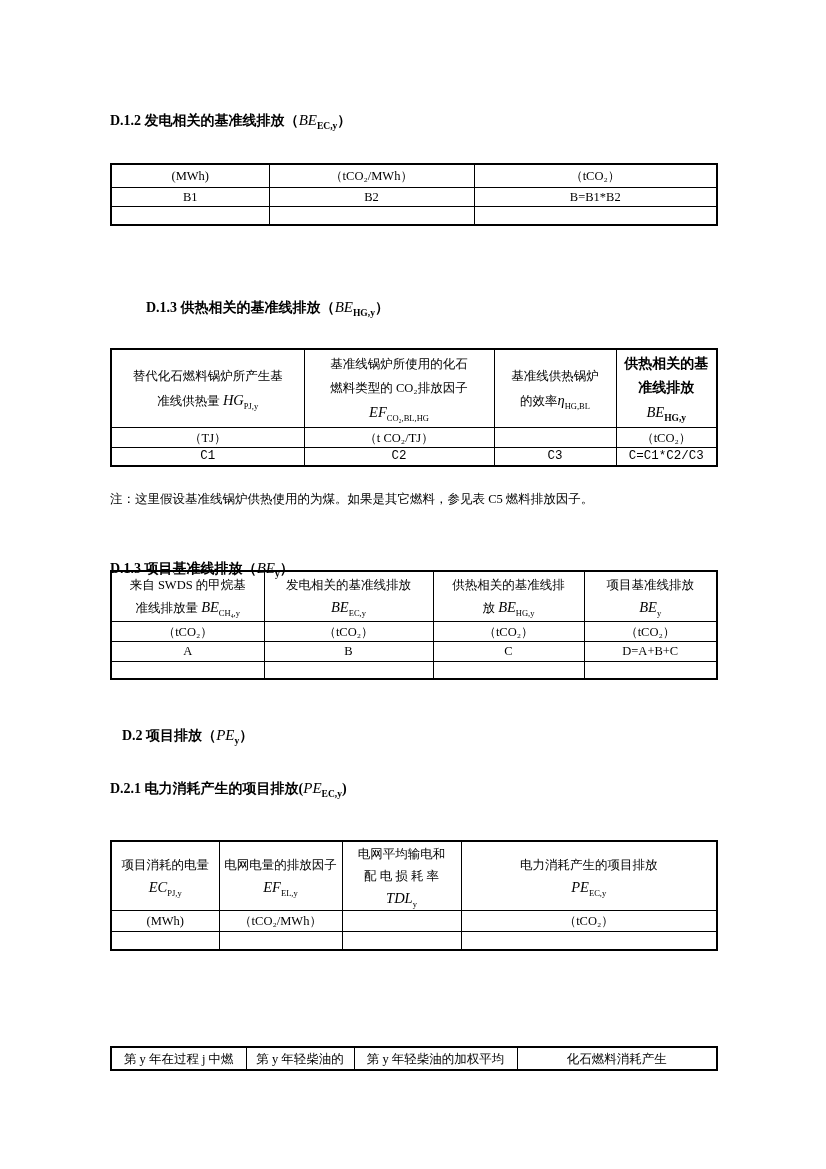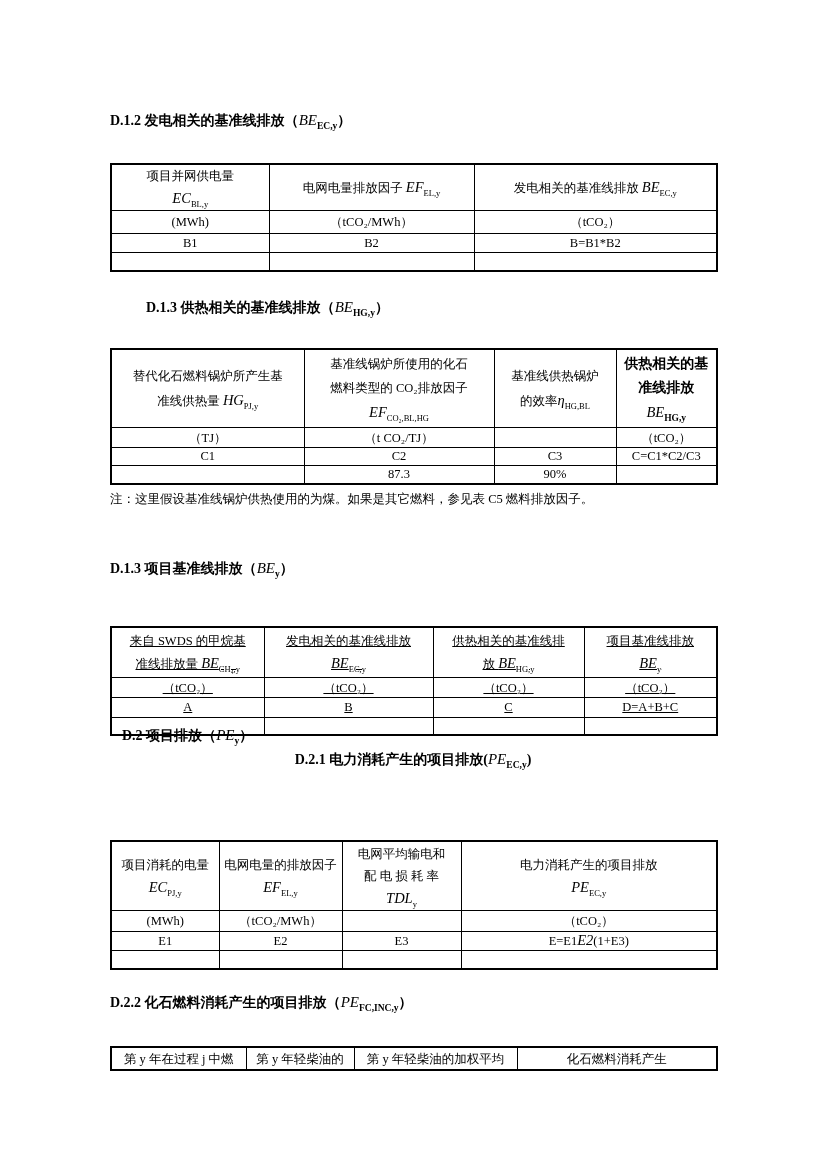--- a/index.html
+++ b/index.html
@@ -34,21 +34,21 @@
   td.al{text-align:left;padding-left:5px;}
   td.bzh{font-weight:700;font-size:14px;}
   td.bzh .v{font-weight:400;}
   
   #t1 .rh td{height:45px;line-height:22px;}
   #t1 .ru td{height:22px;line-height:14px;}
   #t1 .rv td{height:18px;line-height:13px;}
   #t1 .re td{height:17px;}
   #t2 .rh td{height:77px;line-height:24px;}
   #t2 .ru td{height:19px;line-height:14px;margin-top:46px;}
-  #t2 .rv td{height:17px;line-height:13px;}
+  #t2 .rv td{height:17px;line-height:13px;font-family:Liberation Mono, monospace;}
   #t2 .r2 td{height:17px;line-height:13px;}
   #t3 .rh td{height:49px;line-height:22px;}
   #t3 .ru td{height:19px;line-height:14px;}
   #t3 .rv td{height:19px;line-height:13px;}
   #t3 .re td{height:16px;}
   #t4 .rh td{height:68px;line-height:22px;}
   #t4 .ru td{height:20px;line-height:14px;}
   #t4 .rv td{height:18px;line-height:13px;}
   #t4 .re td{height:17px;}
   #t5 .r1 td{height:21px;line-height:14px;}
@@ -64,25 +64,20 @@
 
   <div class="content-block heading" style="top:110px;">D.1.2 发电相关的基准线排放（<i class="v">BE</i><sub>EC,y</sub>）</div>
 
   <table class="doc content-block" id="t1" style="top:163px;">
     <colgroup>
         <col style="width:158px">
         <col style="width:205px">
         <col style="width:243px">
       </colgroup>
     <tbody>
-        <tr class="rh">
-      <td>项目并网供电量<br><i class="v">EC</i><sub>BL,y</sub></td>
-      <td>电网电量排放因子 <i class="v">EF</i><sub>EL,y</sub></td>
-      <td>发电相关的基准线排放 <i class="v">BE</i><sub>EC,y</sub></td>
-    </tr>
     <tr class="ru">
       <td>(MWh)</td>
       <td>（tCO₂/MWh）</td>
       <td>（tCO₂）</td>
     </tr>
     <tr class="rv">
       <td>B1</td>
       <td>B2</td>
       <td>B=B1*B2</td>
     </tr>
@@ -115,34 +110,28 @@
       <td>（t CO₂/TJ）</td>
       <td></td>
       <td>（tCO₂）</td>
     </tr>
     <tr class="rv">
       <td>C1</td>
       <td>C2</td>
       <td>C3</td>
       <td>C=C1*C2/C3</td>
     </tr>
-    <tr class="r2">
-      <td></td>
-      <td>87.3</td>
-      <td>90%</td>
-      <td></td>
-    </tr>
   </tbody>
     </table>
 
   <div class="content-block note" style="top:491px;">注：这里假设基准线锅炉供热使用的为煤。如果是其它燃料，参见表 C5 燃料排放因子。</div>
 
   <div class="content-block heading" style="top:558px;">D.1.3 项目基准线排放（<i class="v">BE</i><sub>y</sub>）</div>
 
-  <table class="doc content-block" id="t3" style="top:626px;text-decoration:underline;">
+  <table class="doc content-block" id="t3" style="top:570px;">
     <colgroup>
         <col style="width:153px">
         <col style="width:169px">
         <col style="width:151px">
         <col style="width:133px">
       </colgroup>
     <tbody>
         <tr class="rh">
       <td class="al">来自 SWDS 的甲烷基<br>准线排放量 <i class="v">BE</i><sub>CH₄,y</sub></td>
       <td class="al">发电相关的基准线排放<br><i class="v">BE</i><sub>EC,y</sub></td>
@@ -165,21 +154,21 @@
       <td></td>
       <td></td>
       <td></td>
       <td></td>
     </tr>
   </tbody>
     </table>
 
   <div class="content-block heading" style="top:725px;margin-left:12px;">D.2 项目排放（<i class="v">PE</i><sub>y</sub>）</div>
 
-  <div class="content-block heading" style="top:749px;text-align:center;">D.2.1 电力消耗产生的项目排放(<i class="v">PE</i><sub>EC,y</sub>)</div>
+  <div class="content-block heading" style="top:778px;">D.2.1 电力消耗产生的项目排放(<i class="v">PE</i><sub>EC,y</sub>)</div>
 
   <table class="doc content-block" id="t4" style="top:840px;">
     <colgroup>
         <col style="width:108px">
         <col style="width:123px">
         <col style="width:119px">
         <col style="width:256px">
       </colgroup>
     <tbody>
         <tr class="rh">
@@ -187,36 +176,29 @@
       <td>电网电量的排放因子<br><i class="v">EF</i><sub>EL,y</sub></td>
       <td class="al">电网平均输电和<br>配 电 损 耗 率<br><i class="v">TDL</i><sub>y</sub></td>
       <td class="al">电力消耗产生的项目排放<br><i class="v">PE</i><sub>EC,y</sub></td>
     </tr>
     <tr class="ru">
       <td>(MWh)</td>
       <td>（tCO₂/MWh）</td>
       <td></td>
       <td>（tCO₂）</td>
     </tr>
-    <tr class="rv">
-      <td>E1</td>
-      <td>E2</td>
-      <td>E3</td>
-      <td>E=E1<i class="v">E2</i>(1+E3)</td>
-    </tr>
     <tr class="re">
       <td></td>
       <td></td>
       <td></td>
       <td></td>
     </tr>
   </tbody>
     </table>
 
-  <div class="content-block heading" style="top:992px;">D.2.2 化石燃料消耗产生的项目排放（<i class="v">PE</i><sub>FC,INC,y</sub>）</div>
 
   <table class="doc content-block" id="t5" style="top:1046px;">
     <colgroup>
         <col style="width:135px">
         <col style="width:108px">
         <col style="width:163px">
         <col style="width:200px">
       </colgroup>
     <tbody>
         <tr class="r1">

